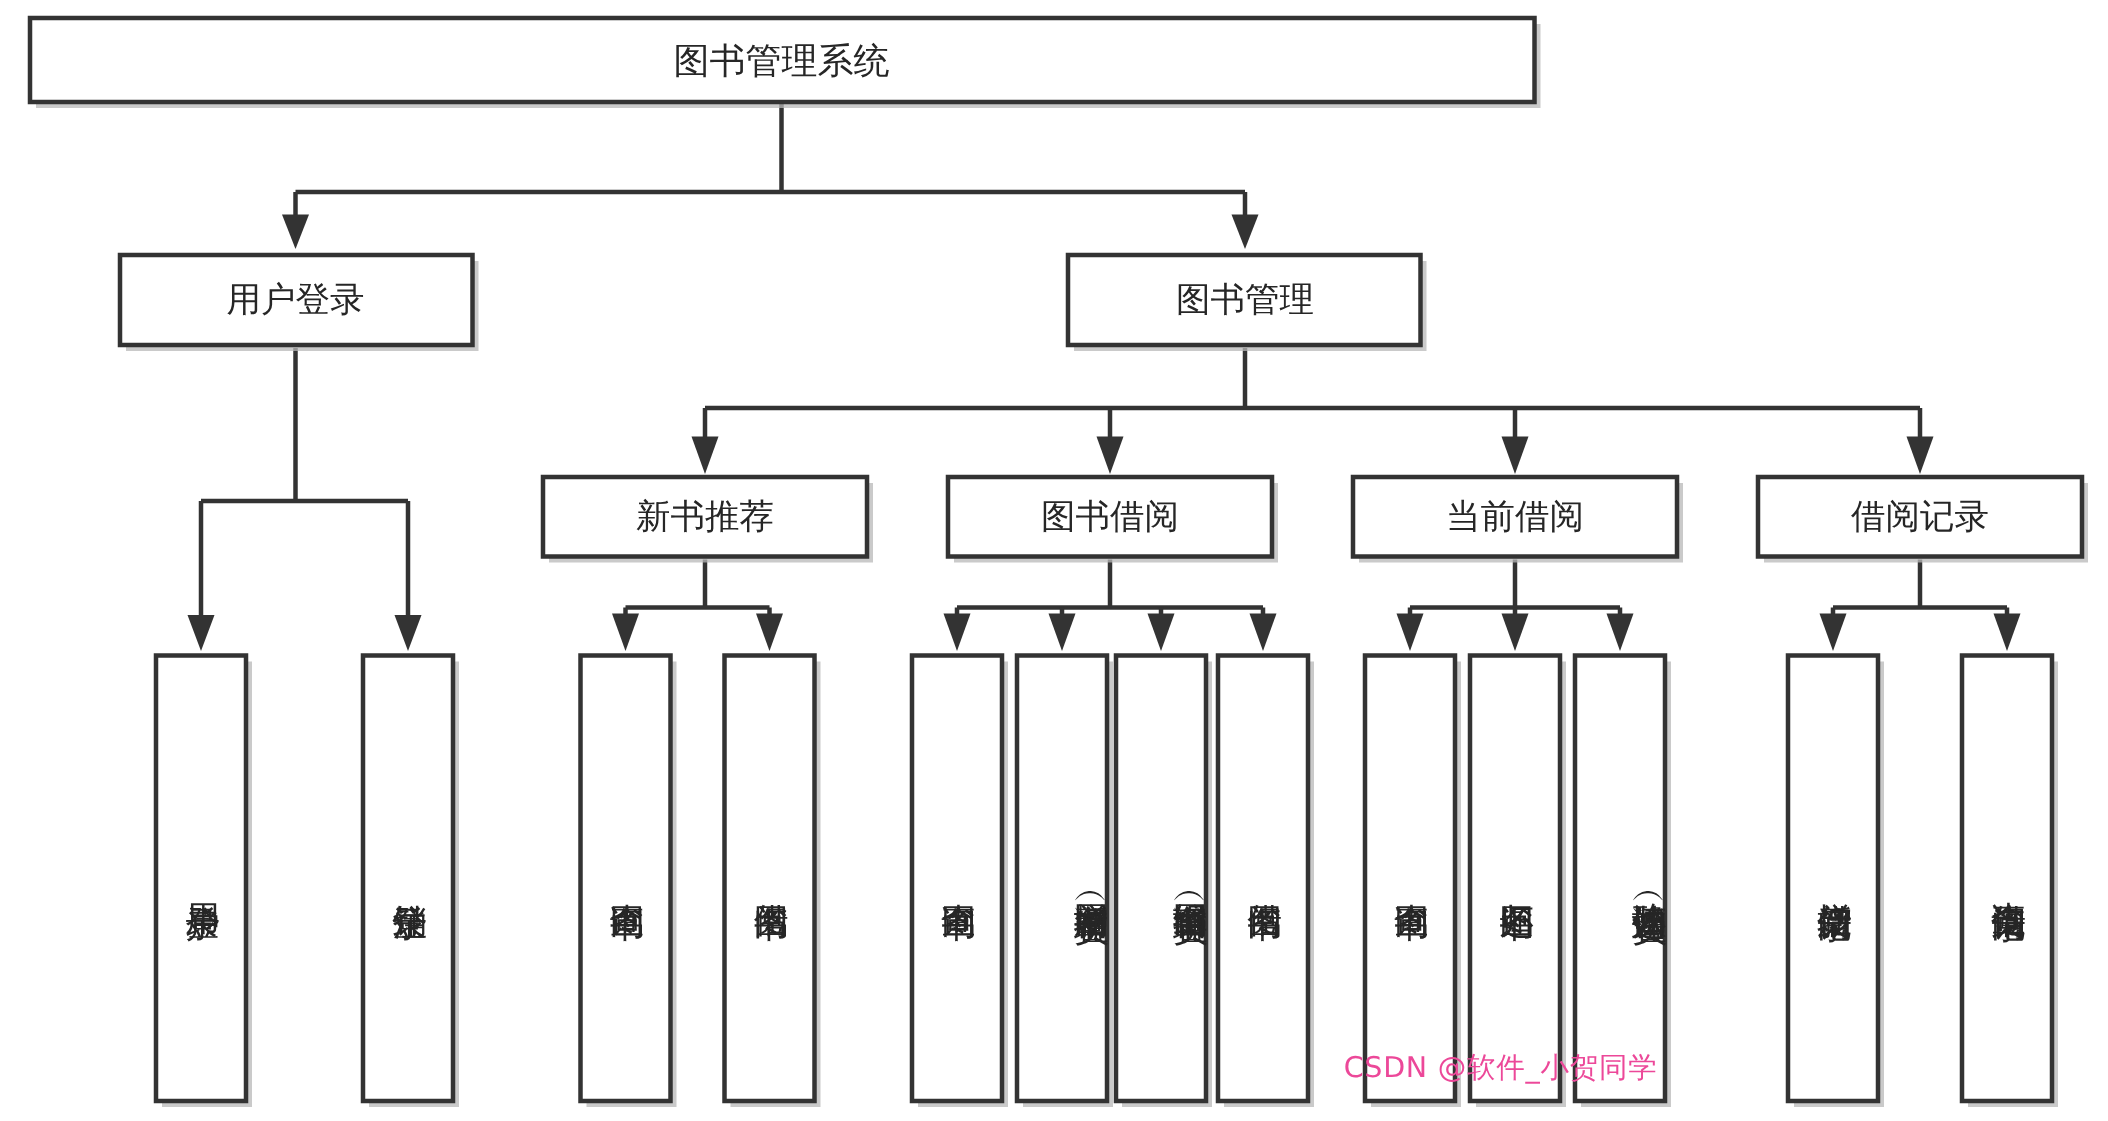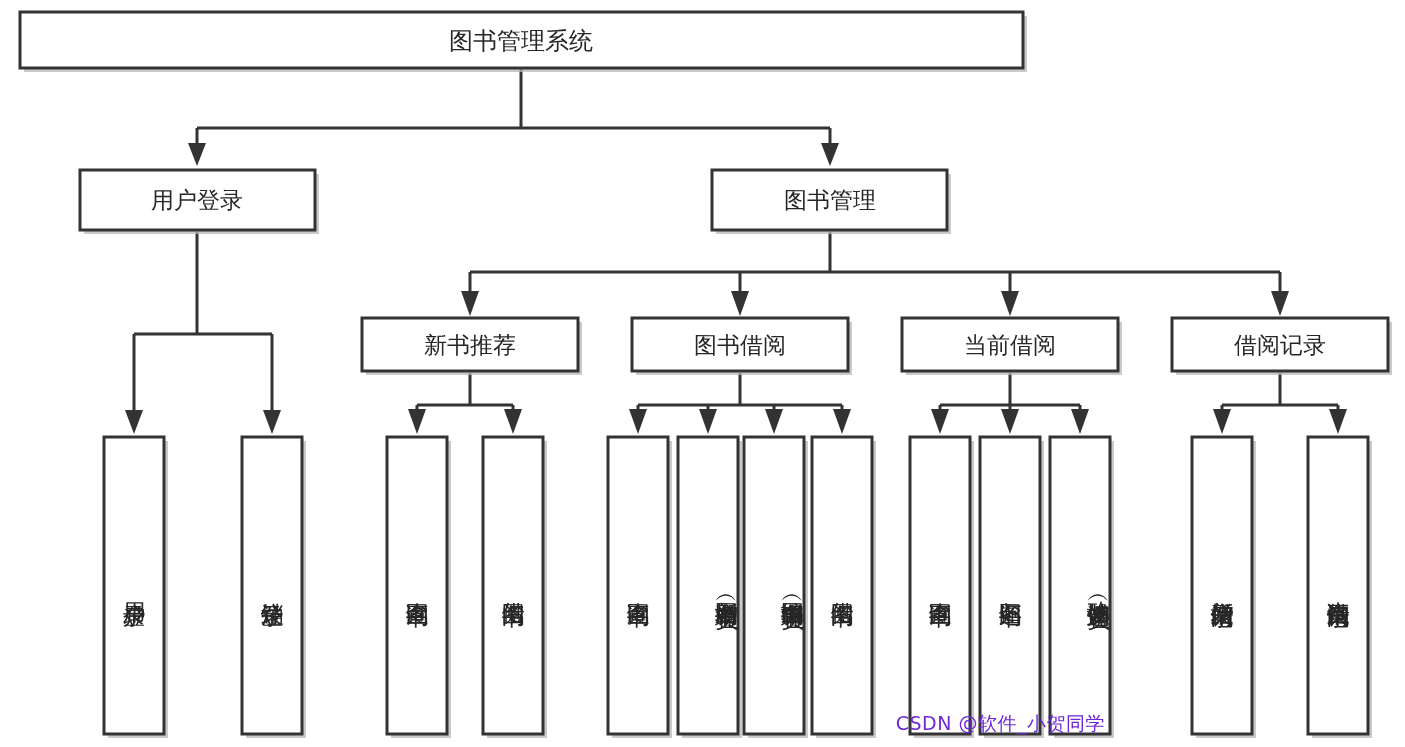--- a/index.html
+++ b/index.html
@@ -70,24 +70,24 @@
     justify-content: center;
     white-space: nowrap;
     pointer-events: none;
   }
   .vert-label.centered {
     align-items: center;
   }
   .watermark {
     position: absolute;
     right: 8px;
-    bottom: 10px;
+    bottom: 22px;
     font-family: "DejaVu Sans", "Liberation Sans", sans-serif;
     font-size: 19px;
-    color: #6d28d9;
+    color: #ec4899;
     white-space: nowrap;
     letter-spacing: 0.5px;
   }
 </style>
 </head>
 <body>
 
 <div id="diagram-root">
 
   <svg id="flow" viewBox="0 0 1405 747" xmlns="http://www.w3.org/2000/svg">

